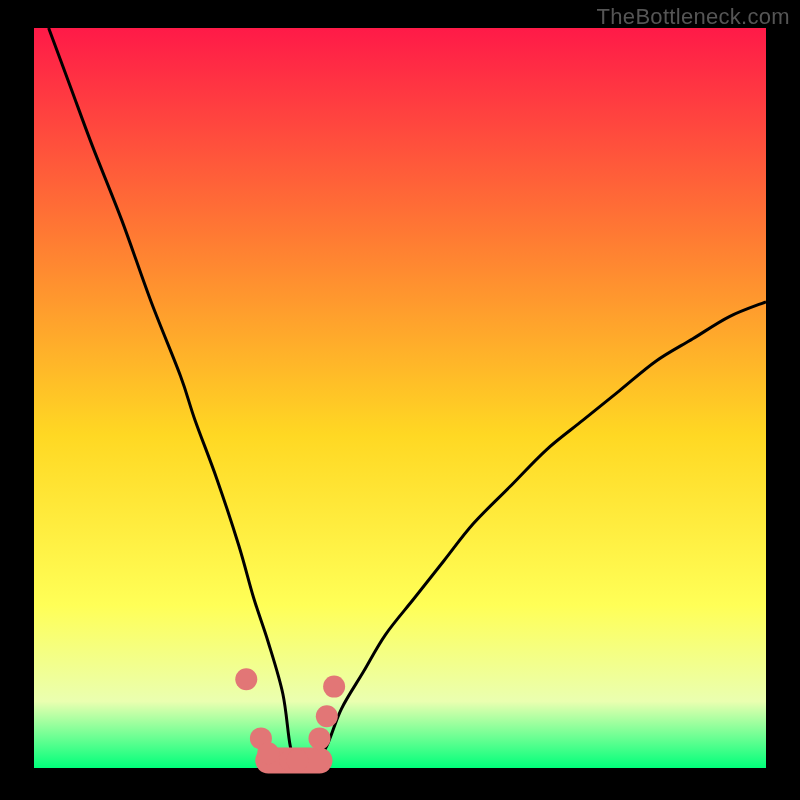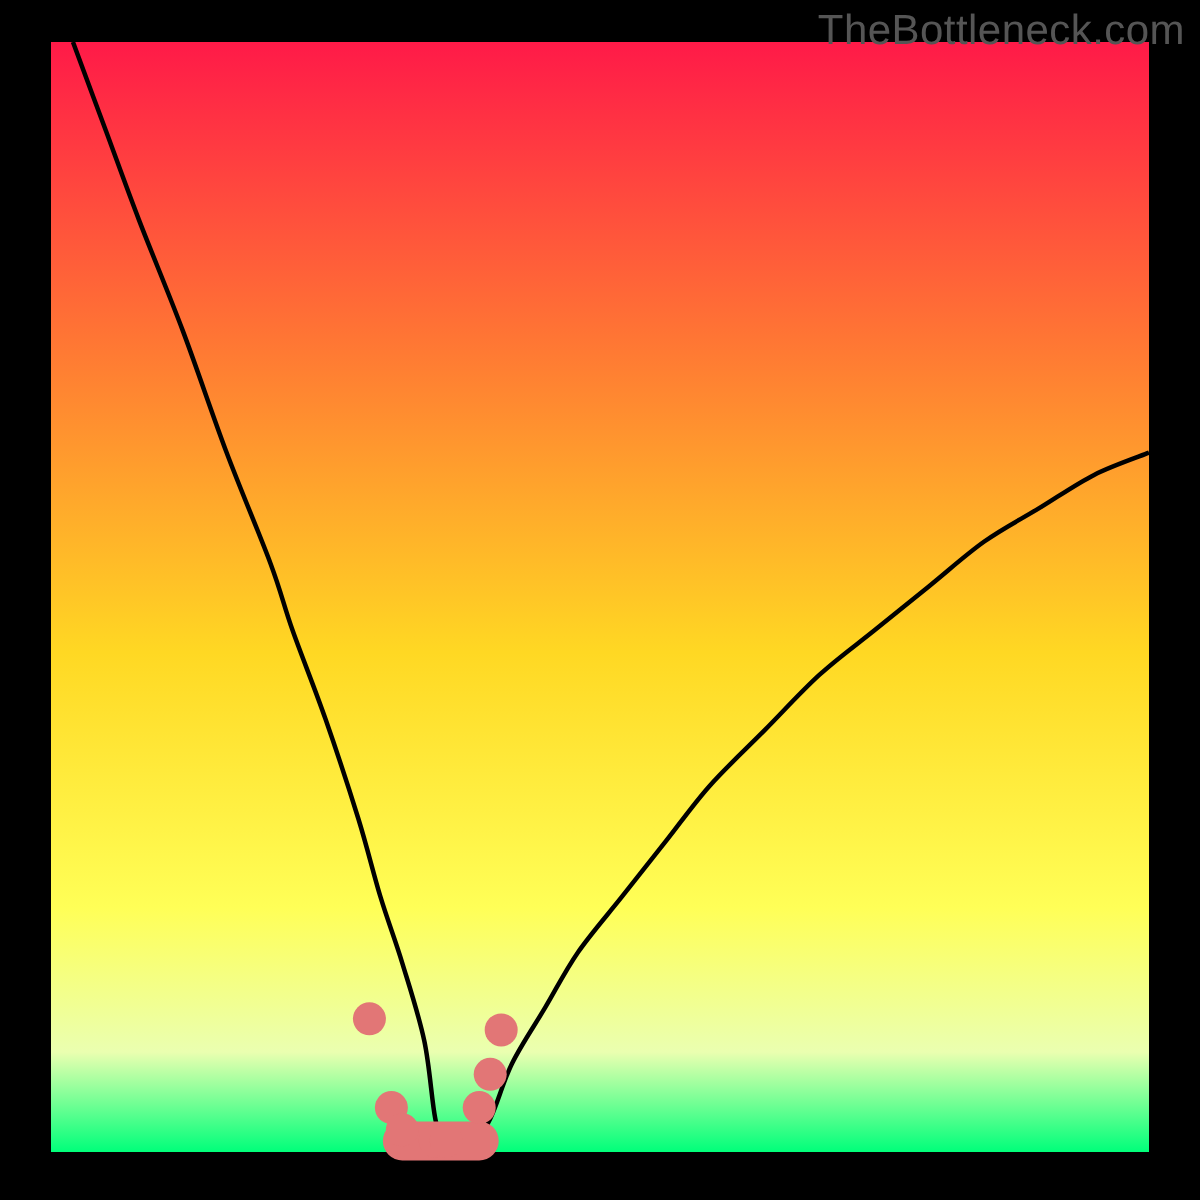--- a/index.html
+++ b/index.html
@@ -15,21 +15,21 @@
     position: relative;
     width: 800px;
     height: 800px;
     background: #000;
   }
   .watermark {
     position: absolute;
     top: 4px;
     right: 10px;
     color: #555;
-    font-size: 28px;
+    font-size: 22px;
     font-weight: 500;
     letter-spacing: 0.3px;
     z-index: 10;
   }
   svg {
     position: absolute;
     top: 0;
     left: 0;
   }
   .curve {

